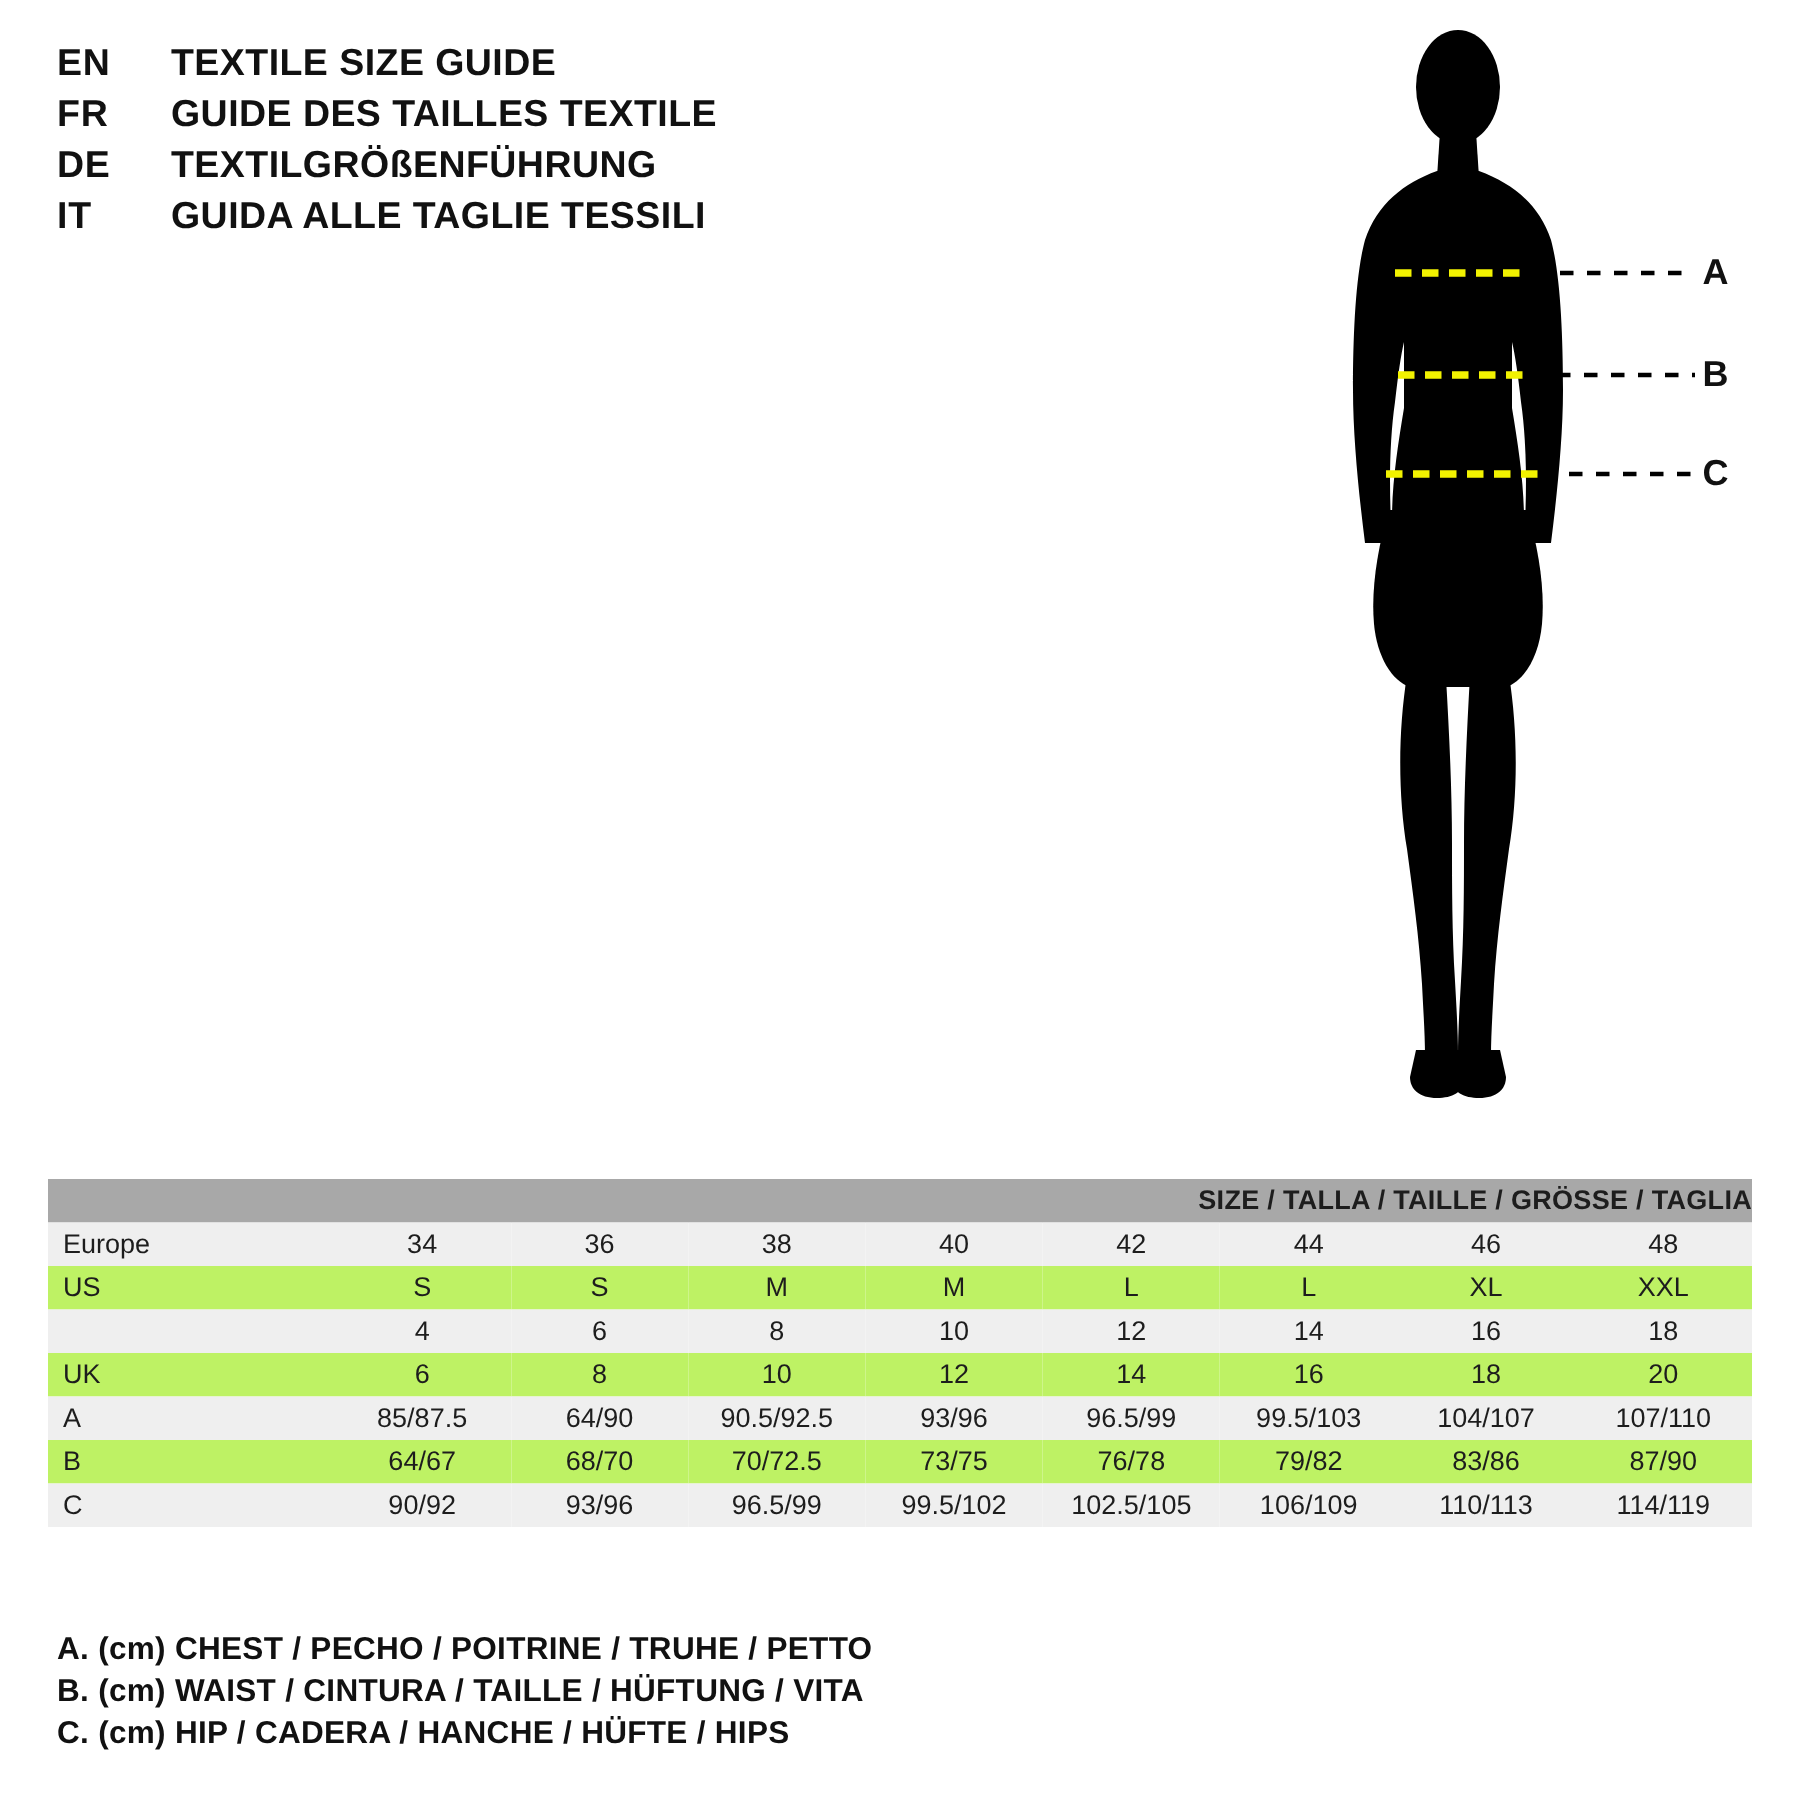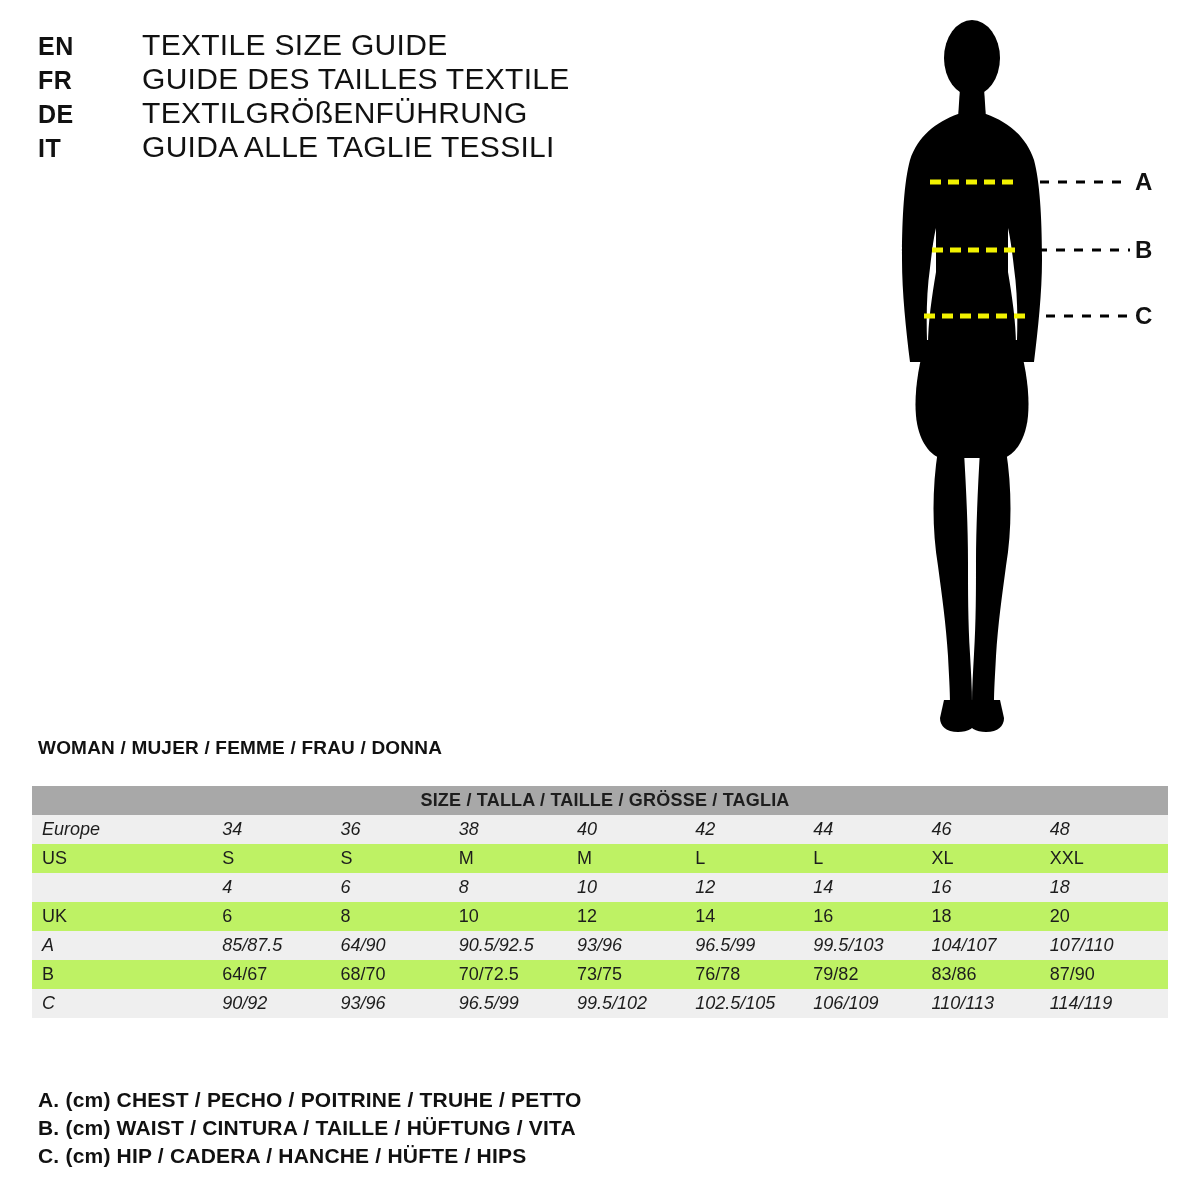--- a/index.html
+++ b/index.html
@@ -28,25 +28,24 @@
     height: 34px;
   }
   .lang-code {
     width: 76px;
     font-size: 25px;
     font-weight: bold;
     letter-spacing: 0.5px;
     color: #111;
   }
   .lang-text {
-    font-size: 30px;
-    font-weight: normal;
+    font-size: 25px;
+    font-weight: bold;
     letter-spacing: 0.3px;
     color: #111;
-    margin-left: 28px;
   }
 
   
   #figure-area {
     position: absolute;
     left: 840px; top: 10px;
     width: 350px; height: 740px;
   }
   #figure-svg { display: block; }
 
@@ -77,35 +76,35 @@
   }
   #size-table th, #size-table td {
     padding: 0;
     height: 29px;
     line-height: 29px;
     font-weight: normal;
     color: #1d1d1d;
   }
   #size-table .hdr-row th {
     background: #a8a8a8;
-    text-align: center;
+    text-align: right;
     padding-left: 10px;
     font-weight: bold;
     font-size: 18px;
     letter-spacing: 0.2px;
   }
-  #size-table tr.band-light td { background: #efefef; font-style: italic; }
+  #size-table tr.band-light td { background: #efefef; }
   #size-table tr.band-dark td  { background: #bef264; }
   #size-table td.rowlabel {
     text-align: left;
     padding-left: 10px;
     width: 190px;
   }
   #size-table td.val {
-    text-align: left;
+    text-align: center;
     width: 118px;
   }
 
   
   #notes {
     position: absolute;
     left: 38px; top: 1088px;
     width: 800px;
   }
   .note {
@@ -202,21 +201,20 @@
 
       <line x1="84" y1="306" x2="186" y2="306" stroke="#f2f200" stroke-width="5" stroke-dasharray="11 7"></line>
       <line x1="188" y1="306" x2="290" y2="306" stroke="#000000" stroke-width="3" stroke-dasharray="9 9"></line>
     </svg>
 
     <span class="measure-letter" style="left:295px; top:158px;">A</span>
     <span class="measure-letter" style="left:295px; top:226px;">B</span>
     <span class="measure-letter" style="left:295px; top:292px;">C</span>
   </div>
 
-  <div id="section-heading">WOMAN / MUJER / FEMME / FRAU / DONNA</div>
 
   <table id="size-table">
     <thead>
       <tr class="hdr-row">
         <th colspan="9">SIZE / TALLA / TAILLE / GRÖSSE / TAGLIA</th>
       </tr>
     </thead>
     <tbody>
       <tr class="band-light">
         <td class="rowlabel">Europe</td>

